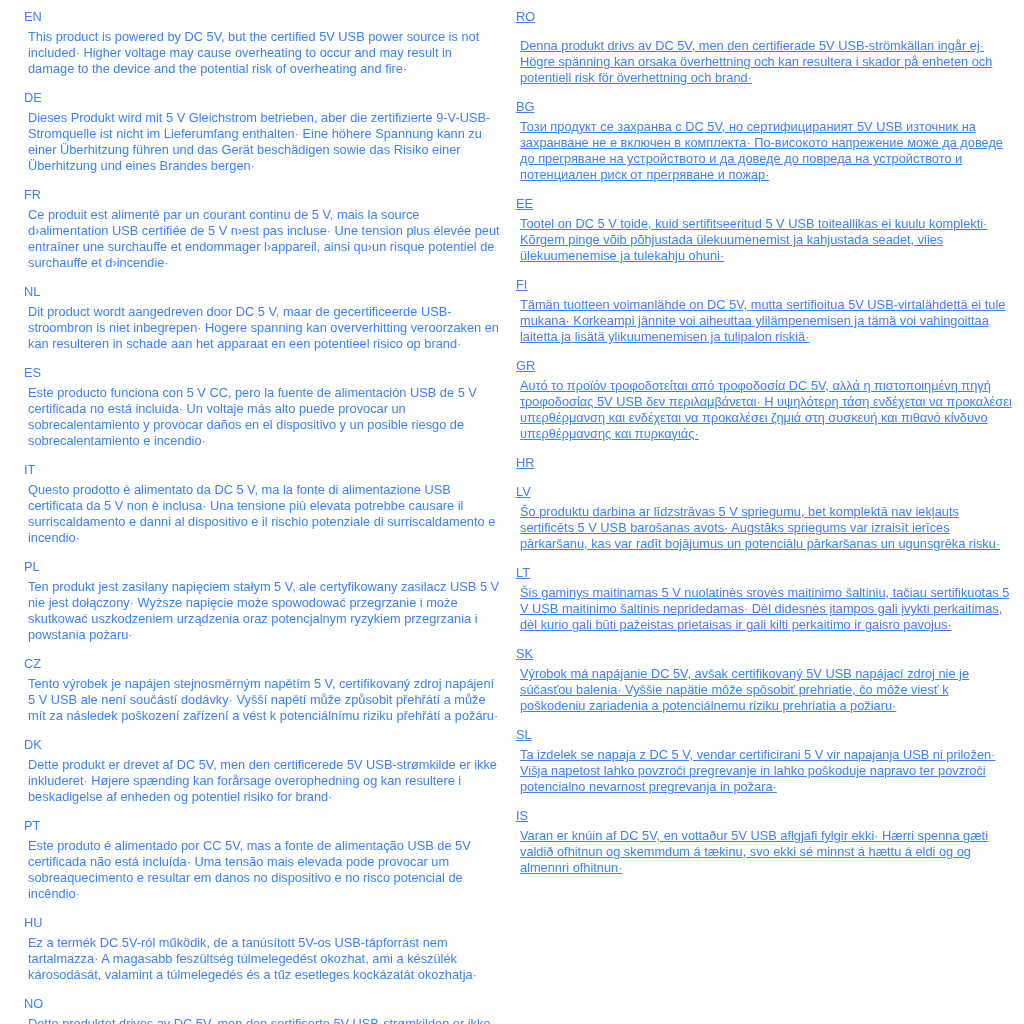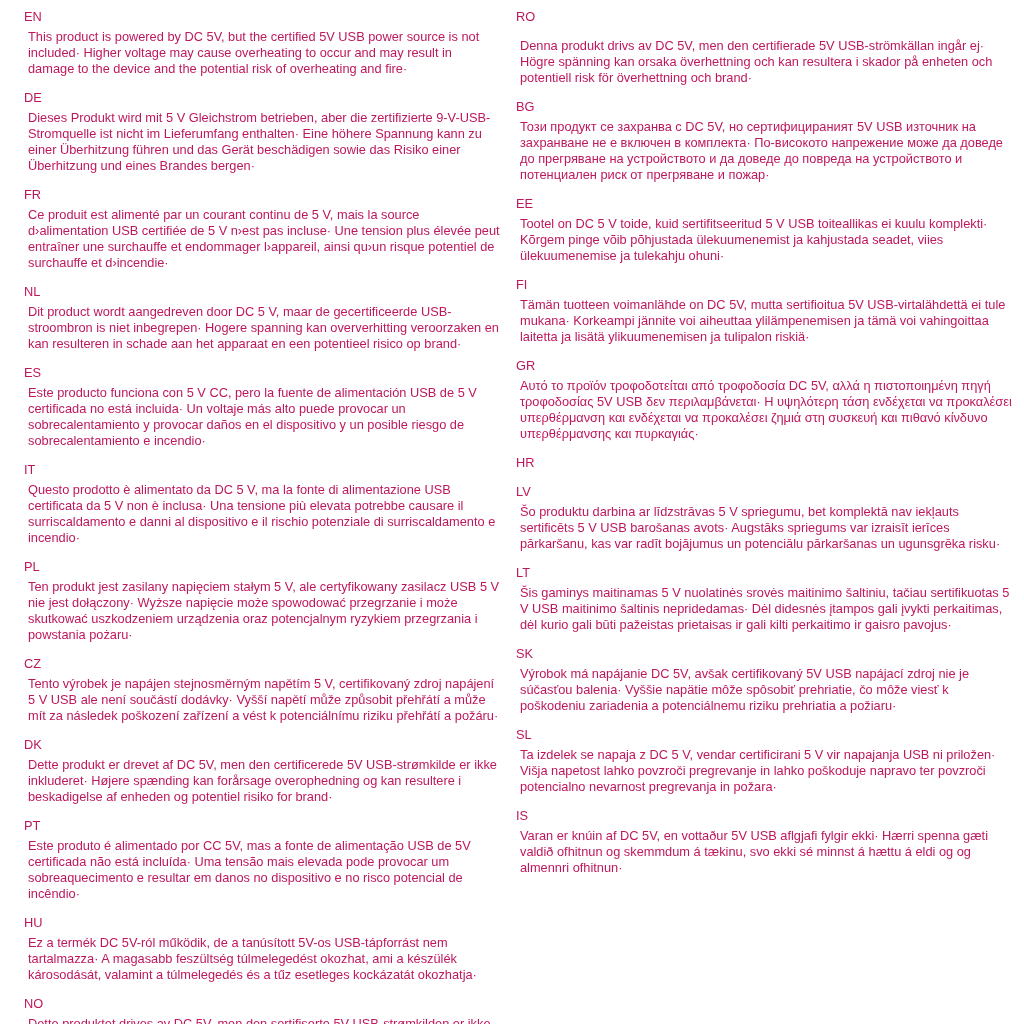--- a/index.html
+++ b/index.html
@@ -11,28 +11,28 @@
     box-sizing: border-box;
     width: 1024px;
     height: 1024px;
     padding: 9px 8px 0 24px;
     display: flex;
     gap: 12px;
     background: #ffffff;
     font-family: "Liberation Sans", sans-serif;
     font-size: 12.8px;
     line-height: 16px;
-    color: #be185d;
+    color: #3b82f6;
     overflow: hidden;
   }
   .col {
     display: block;
   }
   .col-left  { width: 480px; flex: 0 0 auto; }
-  .col-right { flex: 1 1 auto; }
+  .col-right { flex: 1 1 auto; text-decoration: underline; }
   .lang-section { margin: 0 0 13px 0; }
   .lang-code {
     font-weight: normal;
     white-space: pre;
   }
   .lang-text {
     margin: 4px;
     text-align: left;
   }
 </style>

